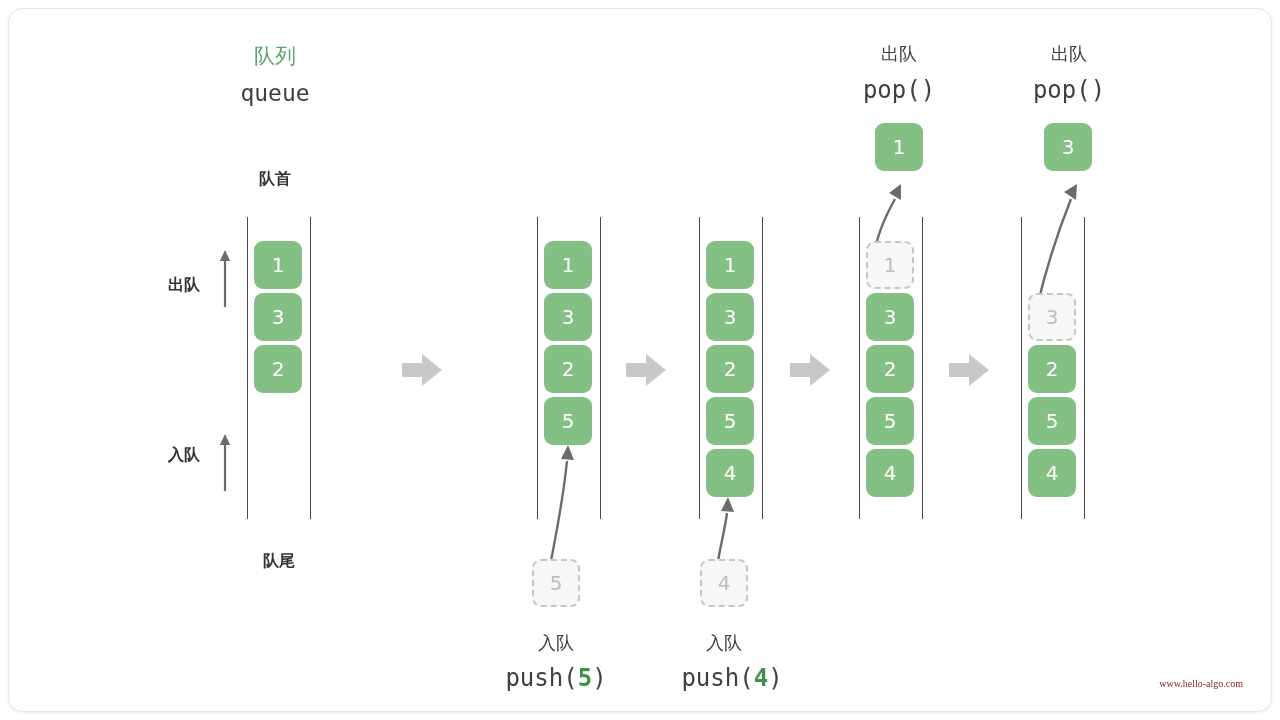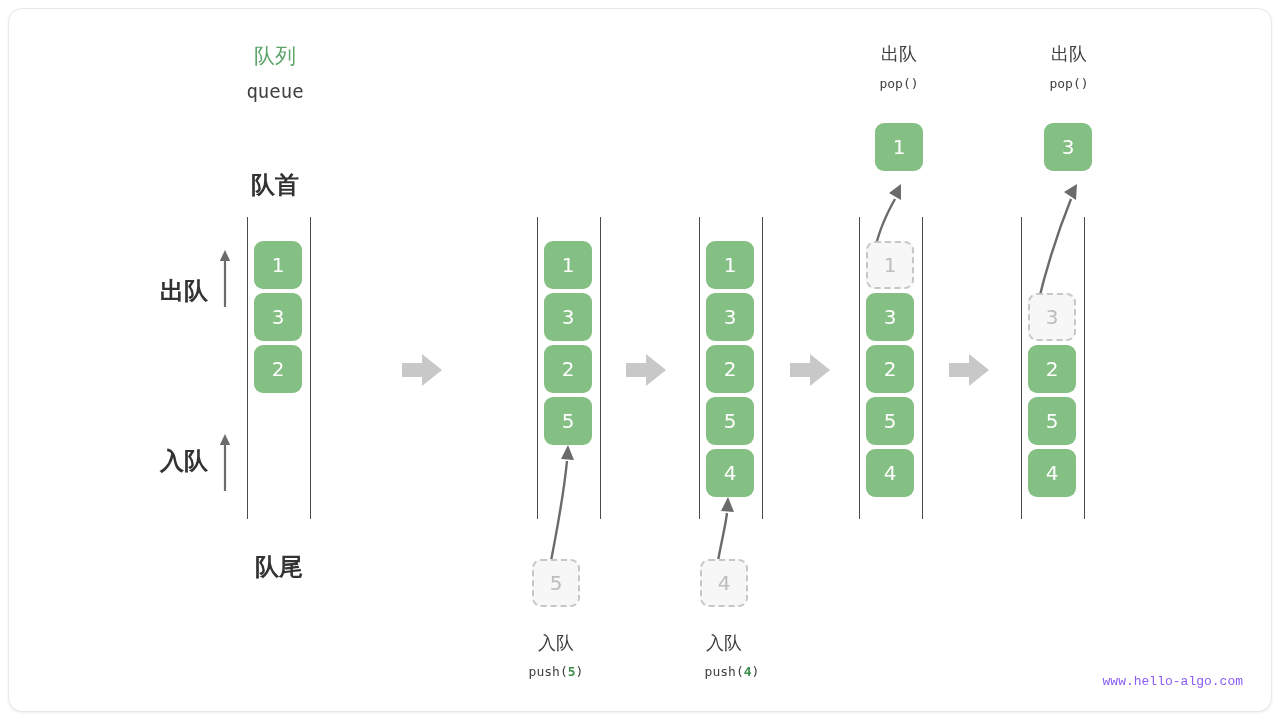--- a/index.html
+++ b/index.html
@@ -32,52 +32,52 @@
   .title-cn {
     font-family: "Liberation Sans", "DejaVu Sans", sans-serif;
     font-weight: normal;
     font-size: 21px;
     color: #5aa469;
     text-align: center;
     white-space: nowrap;
   }
   .title-en {
     font-family: "DejaVu Sans Mono", "Liberation Mono", monospace;
-    font-size: 19px;
+    font-size: 23px;
     color: #3f3f3f;
     text-align: center;
     white-space: nowrap;
   }
   .label-bold {
     font-family: "Liberation Sans", "DejaVu Sans", sans-serif;
     font-weight: bold;
-    font-size: 24px;
+    font-size: 16px;
     color: #333333;
     text-align: center;
     white-space: nowrap;
   }
   .op-cn {
     font-family: "Liberation Sans", "DejaVu Sans", sans-serif;
     font-size: 18px;
     color: #3f3f3f;
     text-align: center;
     white-space: nowrap;
   }
   .op-code {
     font-family: "DejaVu Sans Mono", "Liberation Mono", monospace;
-    font-size: 13px;
+    font-size: 24px;
     color: #3f3f3f;
     text-align: center;
     white-space: nowrap;
   }
   .op-code .arg { color: #3f8f4f; font-weight: bold; }
   .watermark {
-    font-family: Liberation Mono, monospace;
-    font-size: 13px;
-    color: #8b5cf6;
+    font-family: Liberation Serif, serif;
+    font-size: 10px;
+    color: #7f1d1d;
     white-space: nowrap;
   }
 
   
   .cell {
     width: 48px;
     height: 48px;
     border-radius: 9px;
     background: #84bf84;
     color: #ffffff;

